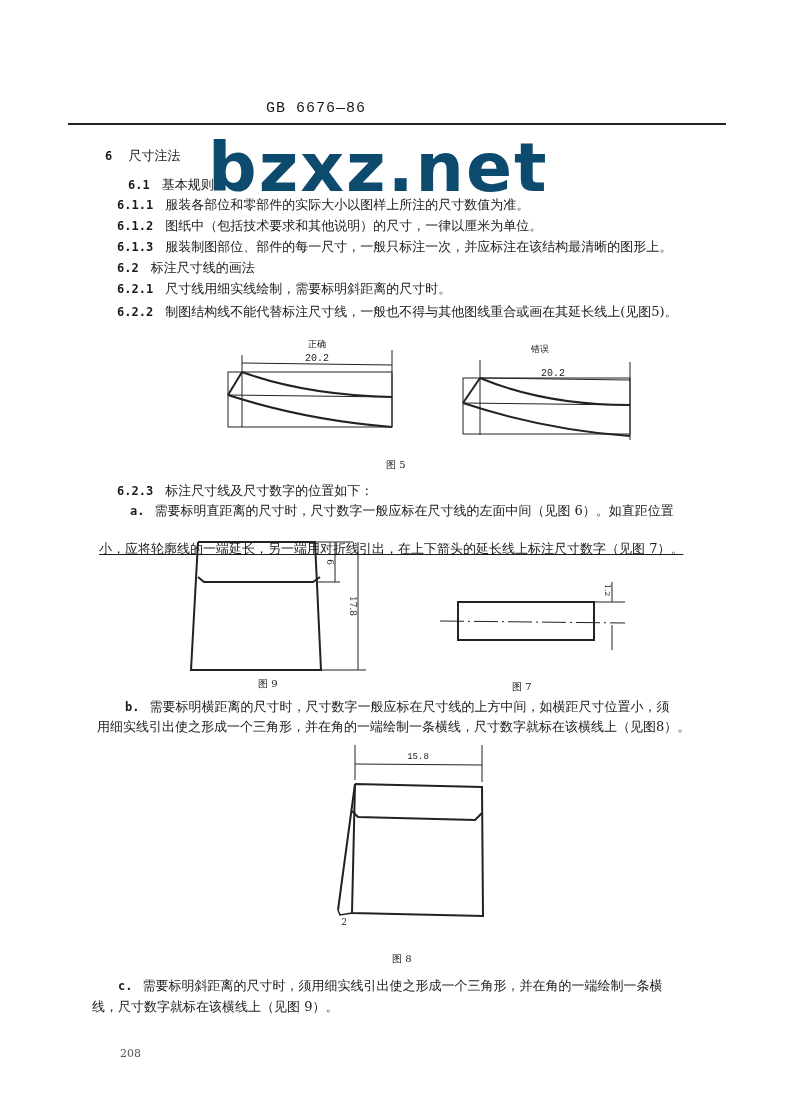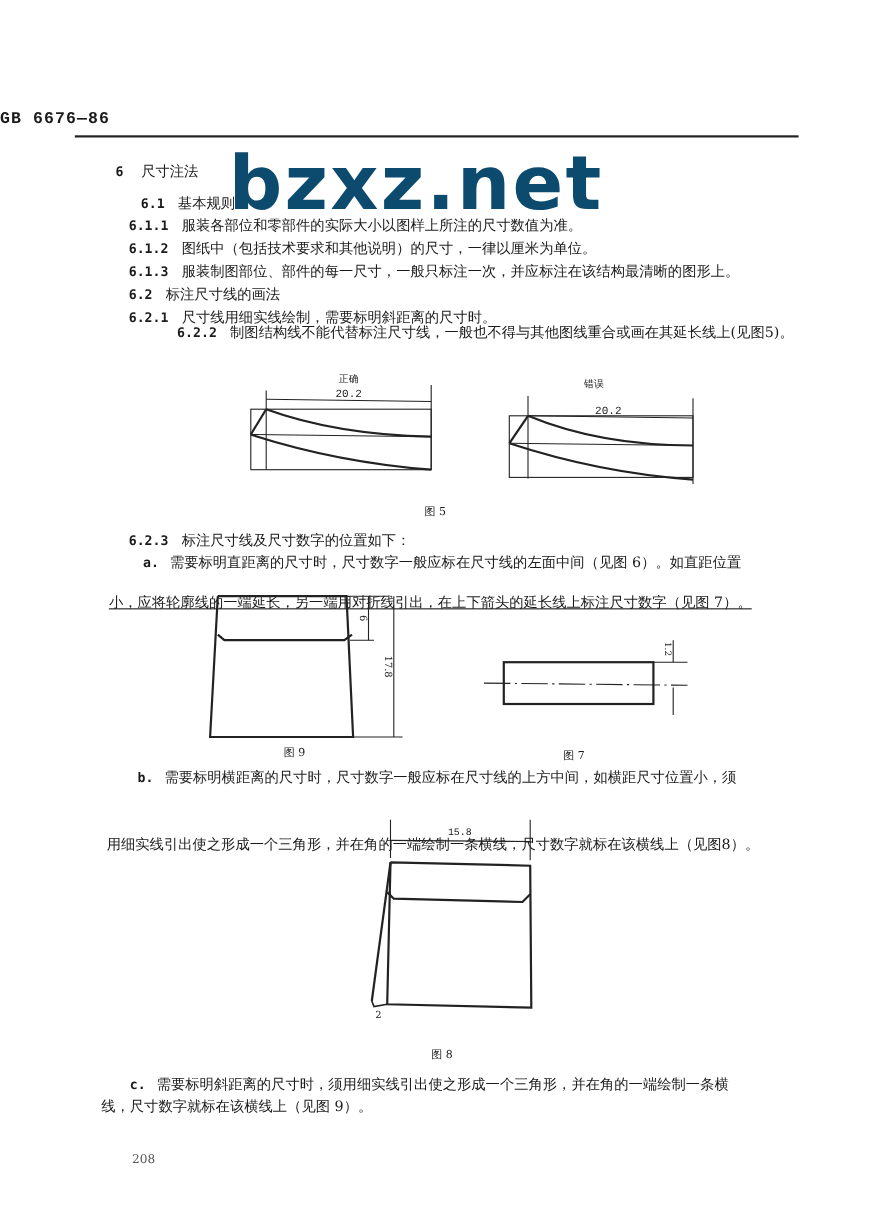--- a/index.html
+++ b/index.html
@@ -1,19 +1,19 @@
 <!DOCTYPE html>
 <html><head>
 <meta charset="utf-8">
 <style>
   html, body { margin: 0; padding: 0; background: #fff; }
   body { width: 800px; height: 1106px; position: relative; overflow: hidden;
          font-family: "DejaVu Serif", "Liberation Serif", serif; color: #1a1a1a; }
-  .header { position: absolute; top: 100px; left: 0; width: 632px; text-align: left;
-            font-family: "Liberation Mono", "DejaVu Sans Mono", monospace; font-weight: bold; font-size: 15px; letter-spacing: 1px; }
+  .header { position: absolute; top: 100px; left: 0; width: 632px; text-align: center;
+            font-family: "Liberation Mono", "DejaVu Sans Mono", monospace; font-weight: normal; font-size: 15px; letter-spacing: 1px; }
   .rule { position: absolute; top: 123px; left: 68px; width: 658px; height: 2px; background: #222; }
   .watermark { position: absolute; top: 128px; left: 208px; font-family: "DejaVu Sans", sans-serif;
                font-weight: bold; font-size: 68px; color: #0c4a6e; letter-spacing: 2px; z-index: 0; }
   .txt { position: absolute; font-size: 13px; line-height: 16px; z-index: 1; white-space: nowrap; }
   .num { font-family: "DejaVu Sans Mono", "Liberation Mono", monospace; font-weight: bold; font-size: 12px; margin-right: 12px; }
   .cap { position: absolute; font-size: 10px; z-index: 1; }
   svg { position: absolute; z-index: 1; }
   .pn { position: absolute; top: 1047px; left: 120px; font-size: 11px; color: #555; }
 </style>
 </head>
@@ -39,21 +39,21 @@
 </div>
 <div class="txt" style="top:239px;left:117px;">
   <span class="num">6.1.3</span><span>服装制图部位、部件的每一尺寸，一般只标注一次，并应标注在该结构最清晰的图形上。</span>
 </div>
 <div class="txt" style="top:260px;left:117px;">
   <span class="num">6.2</span><span>标注尺寸线的画法</span>
 </div>
 <div class="txt" style="top:281px;left:117px;">
   <span class="num">6.2.1</span><span>尺寸线用细实线绘制，需要标明斜距离的尺寸时。</span>
 </div>
-<div class="txt" style="top:294px;left:117px;margin-left:44px;">
+<div class="txt" style="top:304px;left:117px;">
   <span class="num">6.2.2</span><span>制图结构线不能代替标注尺寸线，一般也不得与其他图线重合或画在其延长线上(见图5)。</span>
 </div>
 
 <svg style="left:225px;top:335px;" width="185" height="100" viewBox="0 0 185 100">
   <text x="92" y="12" font-size="9" text-anchor="middle" fill="#222">正确</text>
   <text x="92" y="26" font-size="10" text-anchor="middle" fill="#222" font-family="Liberation Mono, monospace">20.2</text>
   <line x1="17" y1="20" x2="17" y2="92" stroke="#222" stroke-width="1"></line>
   <line x1="167" y1="15" x2="167" y2="92" stroke="#222" stroke-width="1"></line>
   <line x1="17" y1="28" x2="167" y2="30" stroke="#222" stroke-width="1"></line>
   <rect x="3" y="37" width="164" height="55" fill="none" stroke="#222" stroke-width="1"></rect>
@@ -103,21 +103,21 @@
   <line x1="154" y1="22" x2="185" y2="22" stroke="#222" stroke-width="1"></line>
   <line x1="172" y1="2" x2="172" y2="22" stroke="#222" stroke-width="1"></line>
   <line x1="172" y1="45" x2="172" y2="70" stroke="#222" stroke-width="1"></line>
   <text x="0" y="0" font-size="8" fill="#222" transform="translate(165,10) rotate(90)" text-anchor="middle">1.2</text>
 </svg>
 <div class="cap" style="top:680px;left:512px;">图 7</div>
 
 <div class="txt" style="top:699px;left:125px;">
   <span class="num" style="margin-right:10px">b.</span><span>需要标明横距离的尺寸时，尺寸数字一般应标在尺寸线的上方中间，如横距尺寸位置小，须</span>
 </div>
-<div class="txt" style="top:761px;left:97px;">用细实线引出使之形成一个三角形，并在角的一端绘制一条横线，尺寸数字就标在该横线上（见图8）。</div>
+<div class="txt" style="top:719px;left:97px;">用细实线引出使之形成一个三角形，并在角的一端绘制一条横线，尺寸数字就标在该横线上（见图8）。</div>
 
 <svg style="left:330px;top:745px;" width="170" height="185" viewBox="0 0 170 185">
   <line x1="25" y1="0" x2="25" y2="35" stroke="#222" stroke-width="1"></line>
   <line x1="152" y1="0" x2="152" y2="37" stroke="#222" stroke-width="1"></line>
   <line x1="25" y1="19" x2="152" y2="20" stroke="#222" stroke-width="1"></line>
   <text x="88" y="14" font-size="9" text-anchor="middle" fill="#222" font-family="Liberation Mono, monospace">15.8</text>
   <polyline points="25,39 152,42 153,171 22,168 25,39" fill="none" stroke="#222" stroke-width="2"></polyline>
   <path d="M22 66 L28 72 L145 75 L152 68" fill="none" stroke="#222" stroke-width="2"></path>
   <line x1="25" y1="39" x2="8" y2="165" stroke="#222" stroke-width="2"></line>
   <path d="M8 165 L10 170 L22 168" fill="none" stroke="#222" stroke-width="1.5"></path>

